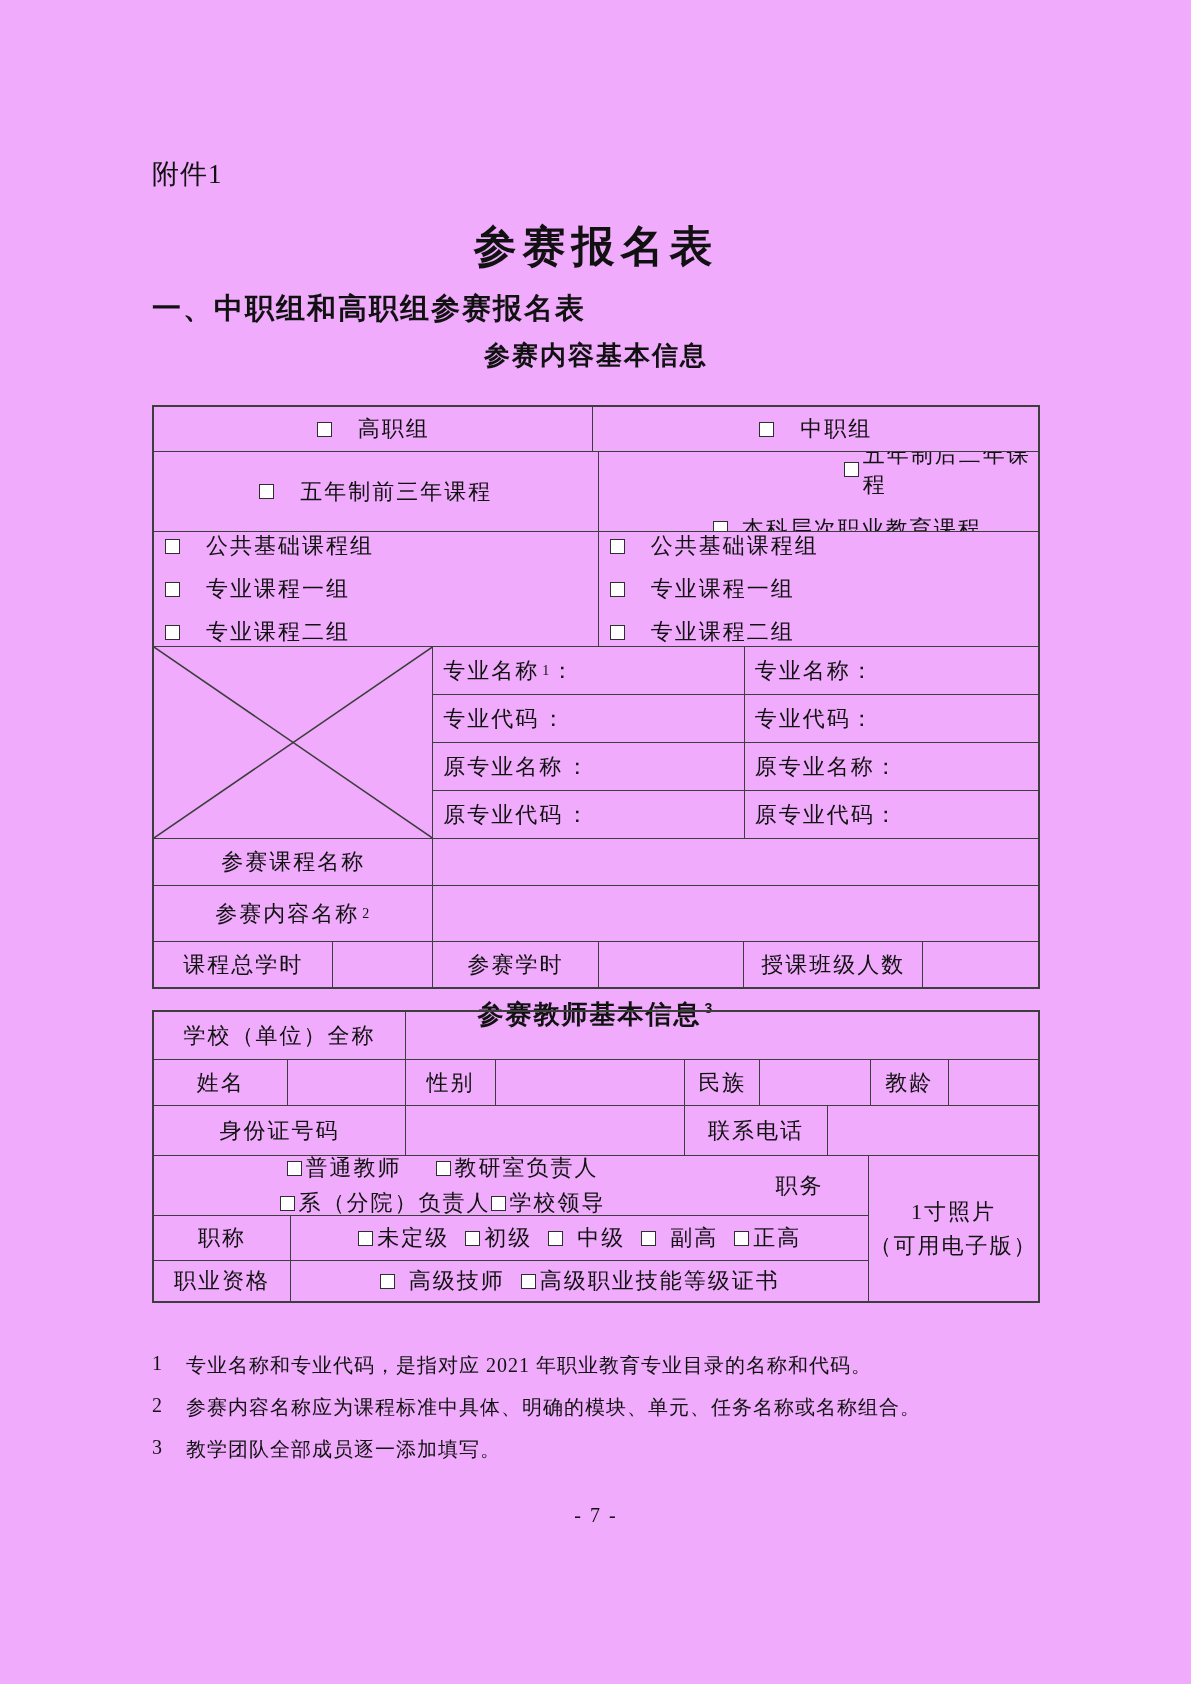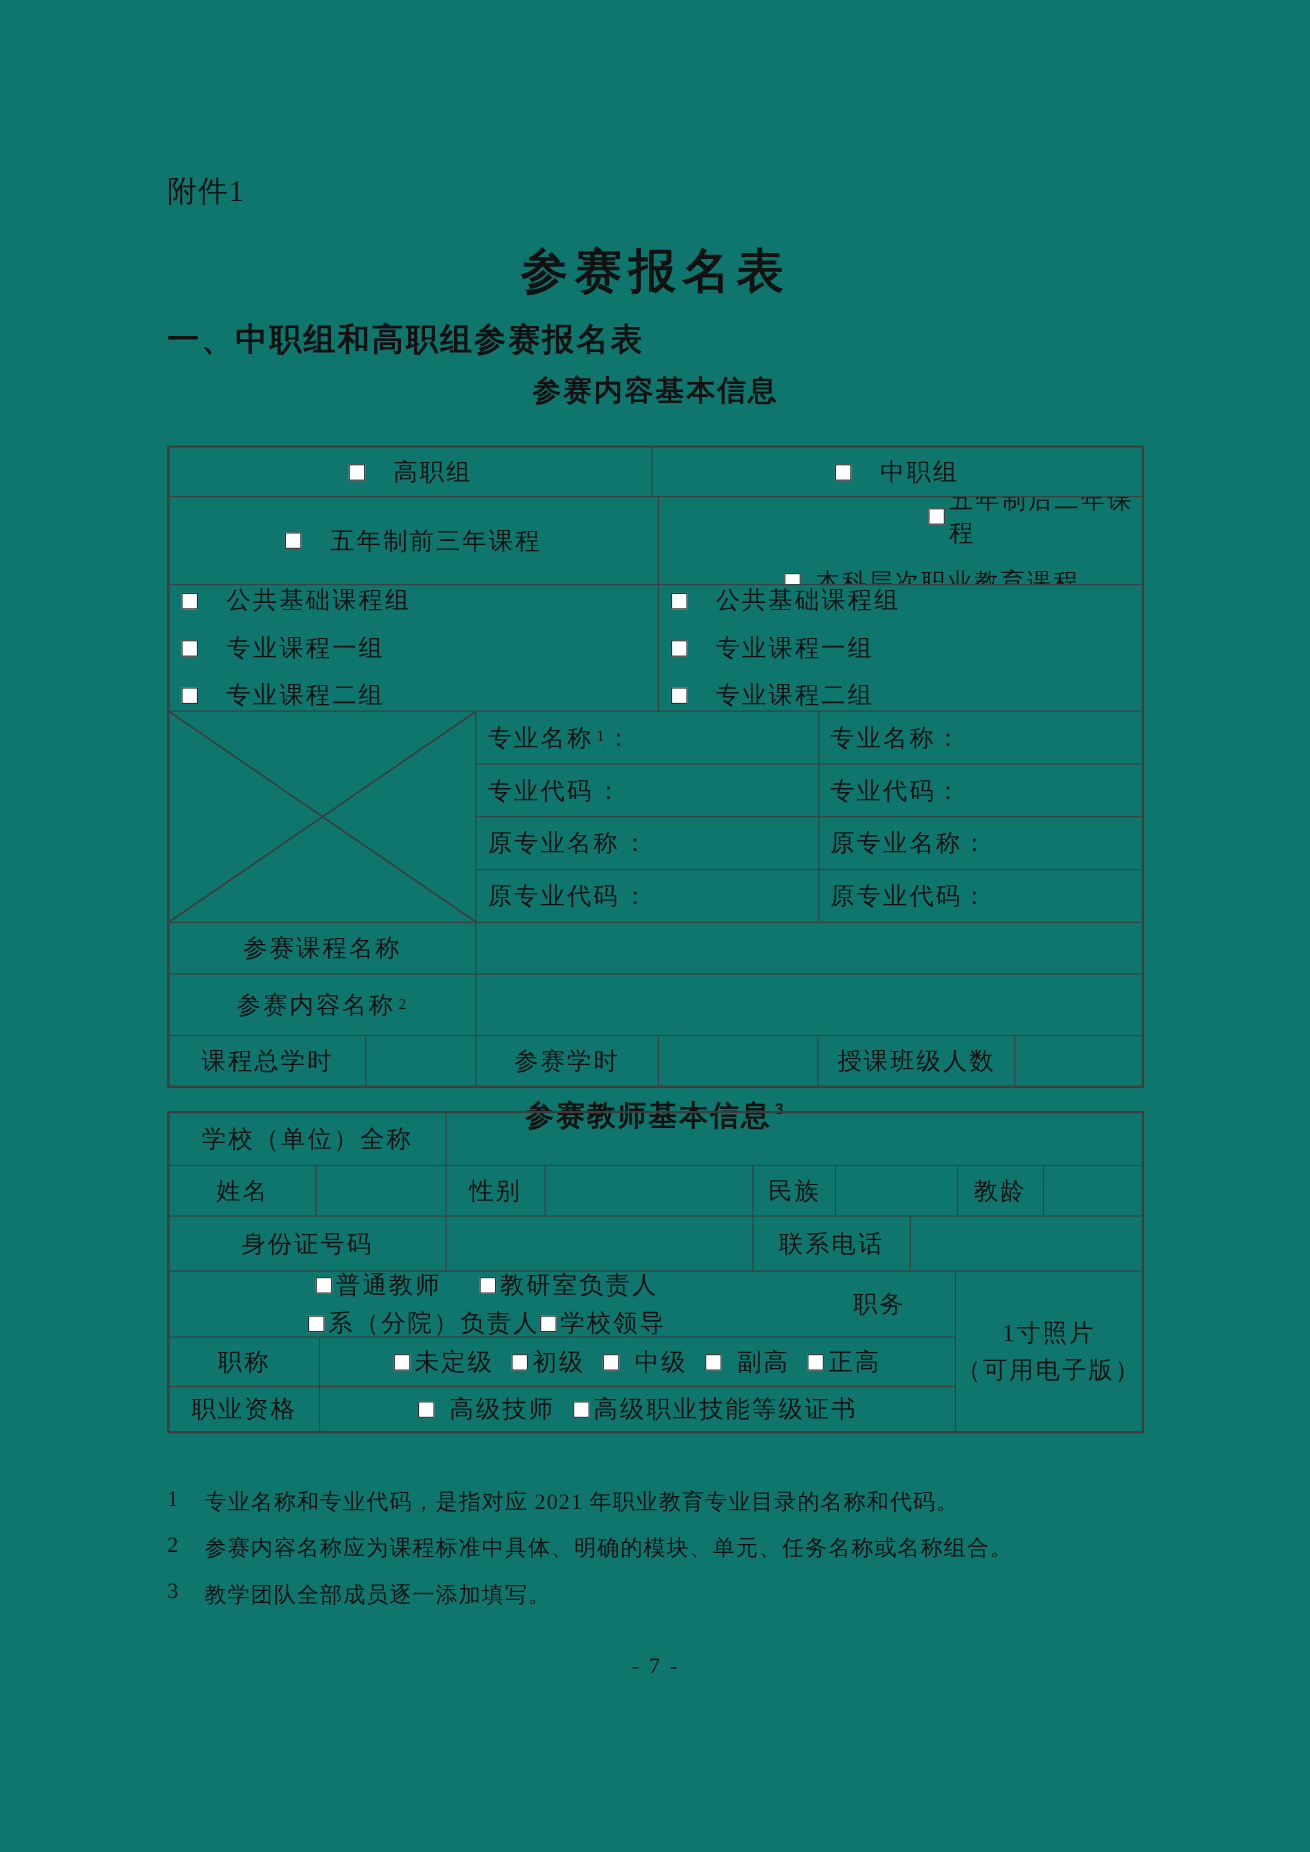--- a/index.html
+++ b/index.html
@@ -1,16 +1,16 @@
 <!DOCTYPE html>
 <html><head>
 <meta charset="utf-8">
 <style>
   html,body { margin:0; padding:0; background:#e8e8e8; }
-  .page { position:relative; width:1191px; height:1684px; background:#0f766e; margin:0 auto;
+  .page { position:relative; width:1191px; height:1684px; background:#f0abfc; margin:0 auto;
           font-family:"Liberation Serif", serif; color:#111; overflow:hidden; }
 
   .att   { position:absolute; left:152px; top:156px; font-size:27px; letter-spacing:1px; }
   .title { position:absolute; left:152px; top:218px; width:888px; margin:0; text-align:center;
            font-size:43px; font-weight:bold; letter-spacing:6px; font-family:"Liberation Serif", serif; }
   .sec   { position:absolute; left:152px; top:289px; font-size:29px; font-weight:bold;
            font-family:"Liberation Sans", sans-serif; letter-spacing:2px; }
   .tblTitle { position:absolute; left:152px; width:888px; text-align:center;
            font-size:26px; font-weight:bold; font-family:"Liberation Sans", sans-serif; letter-spacing:2px; }
   .t1t { top:338px; }

